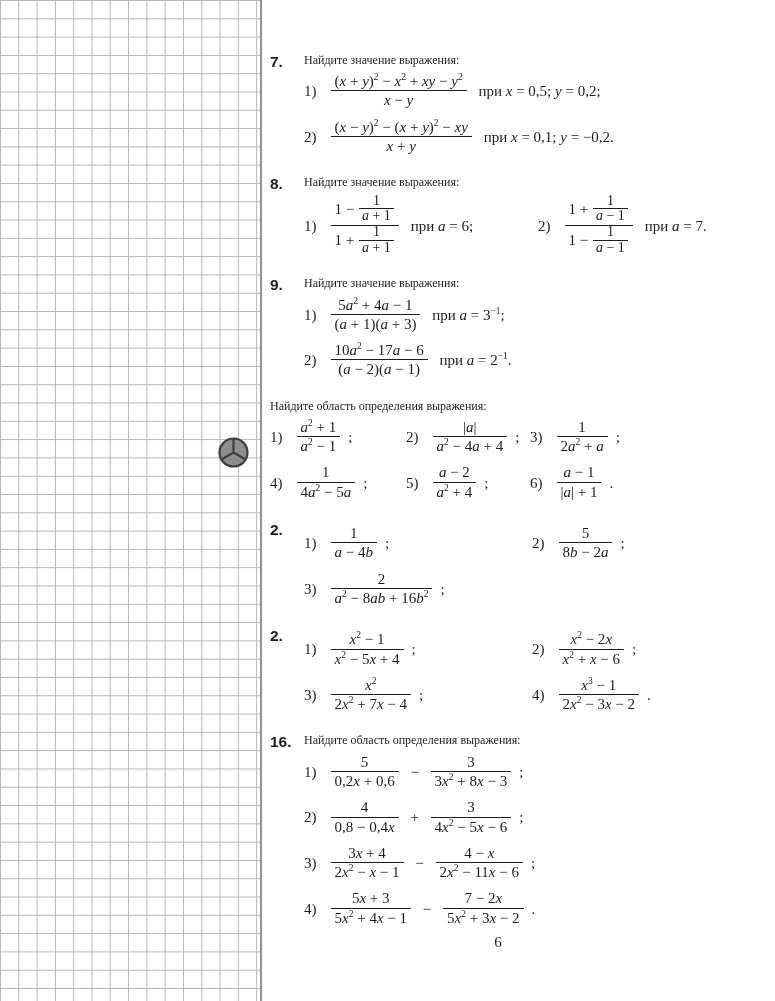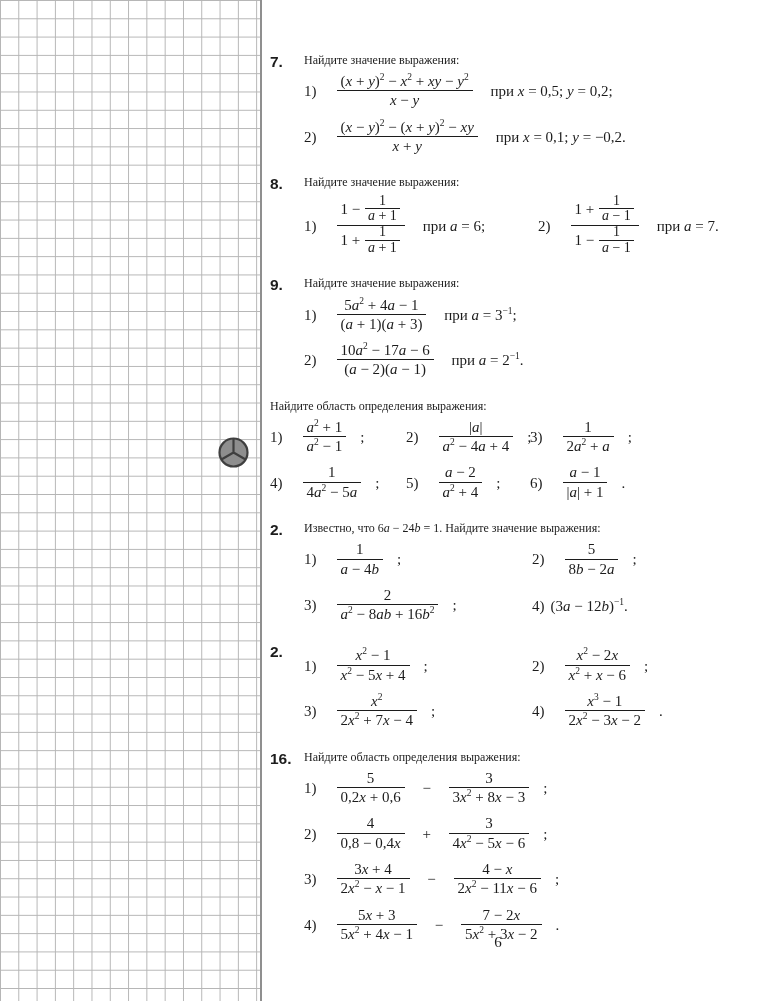--- a/index.html
+++ b/index.html
@@ -41,21 +41,21 @@
   .layout-c2{grid-template-columns:222px 1fr;}
   .layout-c2w{grid-template-columns:1fr 1fr;}
   .layout-c3{grid-template-columns:130px 118px 1fr;}
   .item{white-space:nowrap;font-size:15px;padding:2px 0;}
   .lbl{margin-right:6px;}
   .math{font-size:15px;}
   .it{font-style:italic;}
   sup{font-size:9.5px;vertical-align:super;line-height:0;}
   .frac{
     display:inline-block;vertical-align:middle;text-align:center;
-    margin:0 14px;position:relative;top:-2px;
+    margin:0 8px;position:relative;top:-2px;
   }
   .num,.den{display:block;line-height:1.22;padding:0 4px;}
   .den{border-top:1.2px solid var(--ink);}
   
   .frac .frac{margin:0 1px;top:-1px;}
   .frac .frac .num,.frac .frac .den{line-height:1.05;font-size:14px;padding:0 3px;}
   .page-number{
     position:absolute;left:488px;top:934px;width:20px;text-align:center;
     font-size:15px;
   }
@@ -117,28 +117,26 @@
           <div class="prow layout-c3">
             <div class="item"><span class="lbl">4)</span><span class="math"><span class="frac"><span class="num">1</span><span class="den">4<span class="it">a</span><sup>2</sup> − 5<span class="it">a</span></span></span>;</span></div>
             <div class="item"><span class="lbl">5)</span><span class="math"><span class="frac"><span class="num"><span class="it">a</span> − 2</span><span class="den"><span class="it">a</span><sup>2</sup> + 4</span></span>;</span></div>
             <div class="item"><span class="lbl">6)</span><span class="math"><span class="frac"><span class="num"><span class="it">a</span> − 1</span><span class="den">|<span class="it">a</span>| + 1</span></span>.</span></div>
           </div>
         </div>
       </div>
       <div class="problem">
         <div class="pnum">2.</div>
         <div class="pbody">
-          <div class="statement">Известно, что  6<span class="it">a</span> − 24<span class="it">b</span> = 1. Найдите значение выражения:</div>
           <div class="prow layout-c2">
             <div class="item"><span class="lbl">1)</span><span class="math"><span class="frac"><span class="num">1</span><span class="den"><span class="it">a</span> − 4<span class="it">b</span></span></span>;</span></div>
             <div class="item"><span class="lbl">2)</span><span class="math"><span class="frac"><span class="num">5</span><span class="den">8<span class="it">b</span> − 2<span class="it">a</span></span></span>;</span></div>
           </div>
           <div class="prow layout-c2">
             <div class="item"><span class="lbl">3)</span><span class="math"><span class="frac"><span class="num">2</span><span class="den"><span class="it">a</span><sup>2</sup> − 8<span class="it">ab</span> + 16<span class="it">b</span><sup>2</sup></span></span>;</span></div>
-            <div class="item"><span class="lbl">4)</span><span class="math">(3<span class="it">a</span> − 12<span class="it">b</span>)<sup>−1</sup>.</span></div>
           </div>
         </div>
       </div>
       <div class="problem">
         <div class="pnum">2.</div>
         <div class="pbody">
           <div class="prow layout-c2">
             <div class="item"><span class="lbl">1)</span><span class="math"><span class="frac"><span class="num"><span class="it">x</span><sup>2</sup> − 1</span><span class="den"><span class="it">x</span><sup>2</sup> − 5<span class="it">x</span> + 4</span></span>;</span></div>
             <div class="item"><span class="lbl">2)</span><span class="math"><span class="frac"><span class="num"><span class="it">x</span><sup>2</sup> − 2<span class="it">x</span></span><span class="den"><span class="it">x</span><sup>2</sup> + <span class="it">x</span> − 6</span></span>;</span></div>
           </div>

